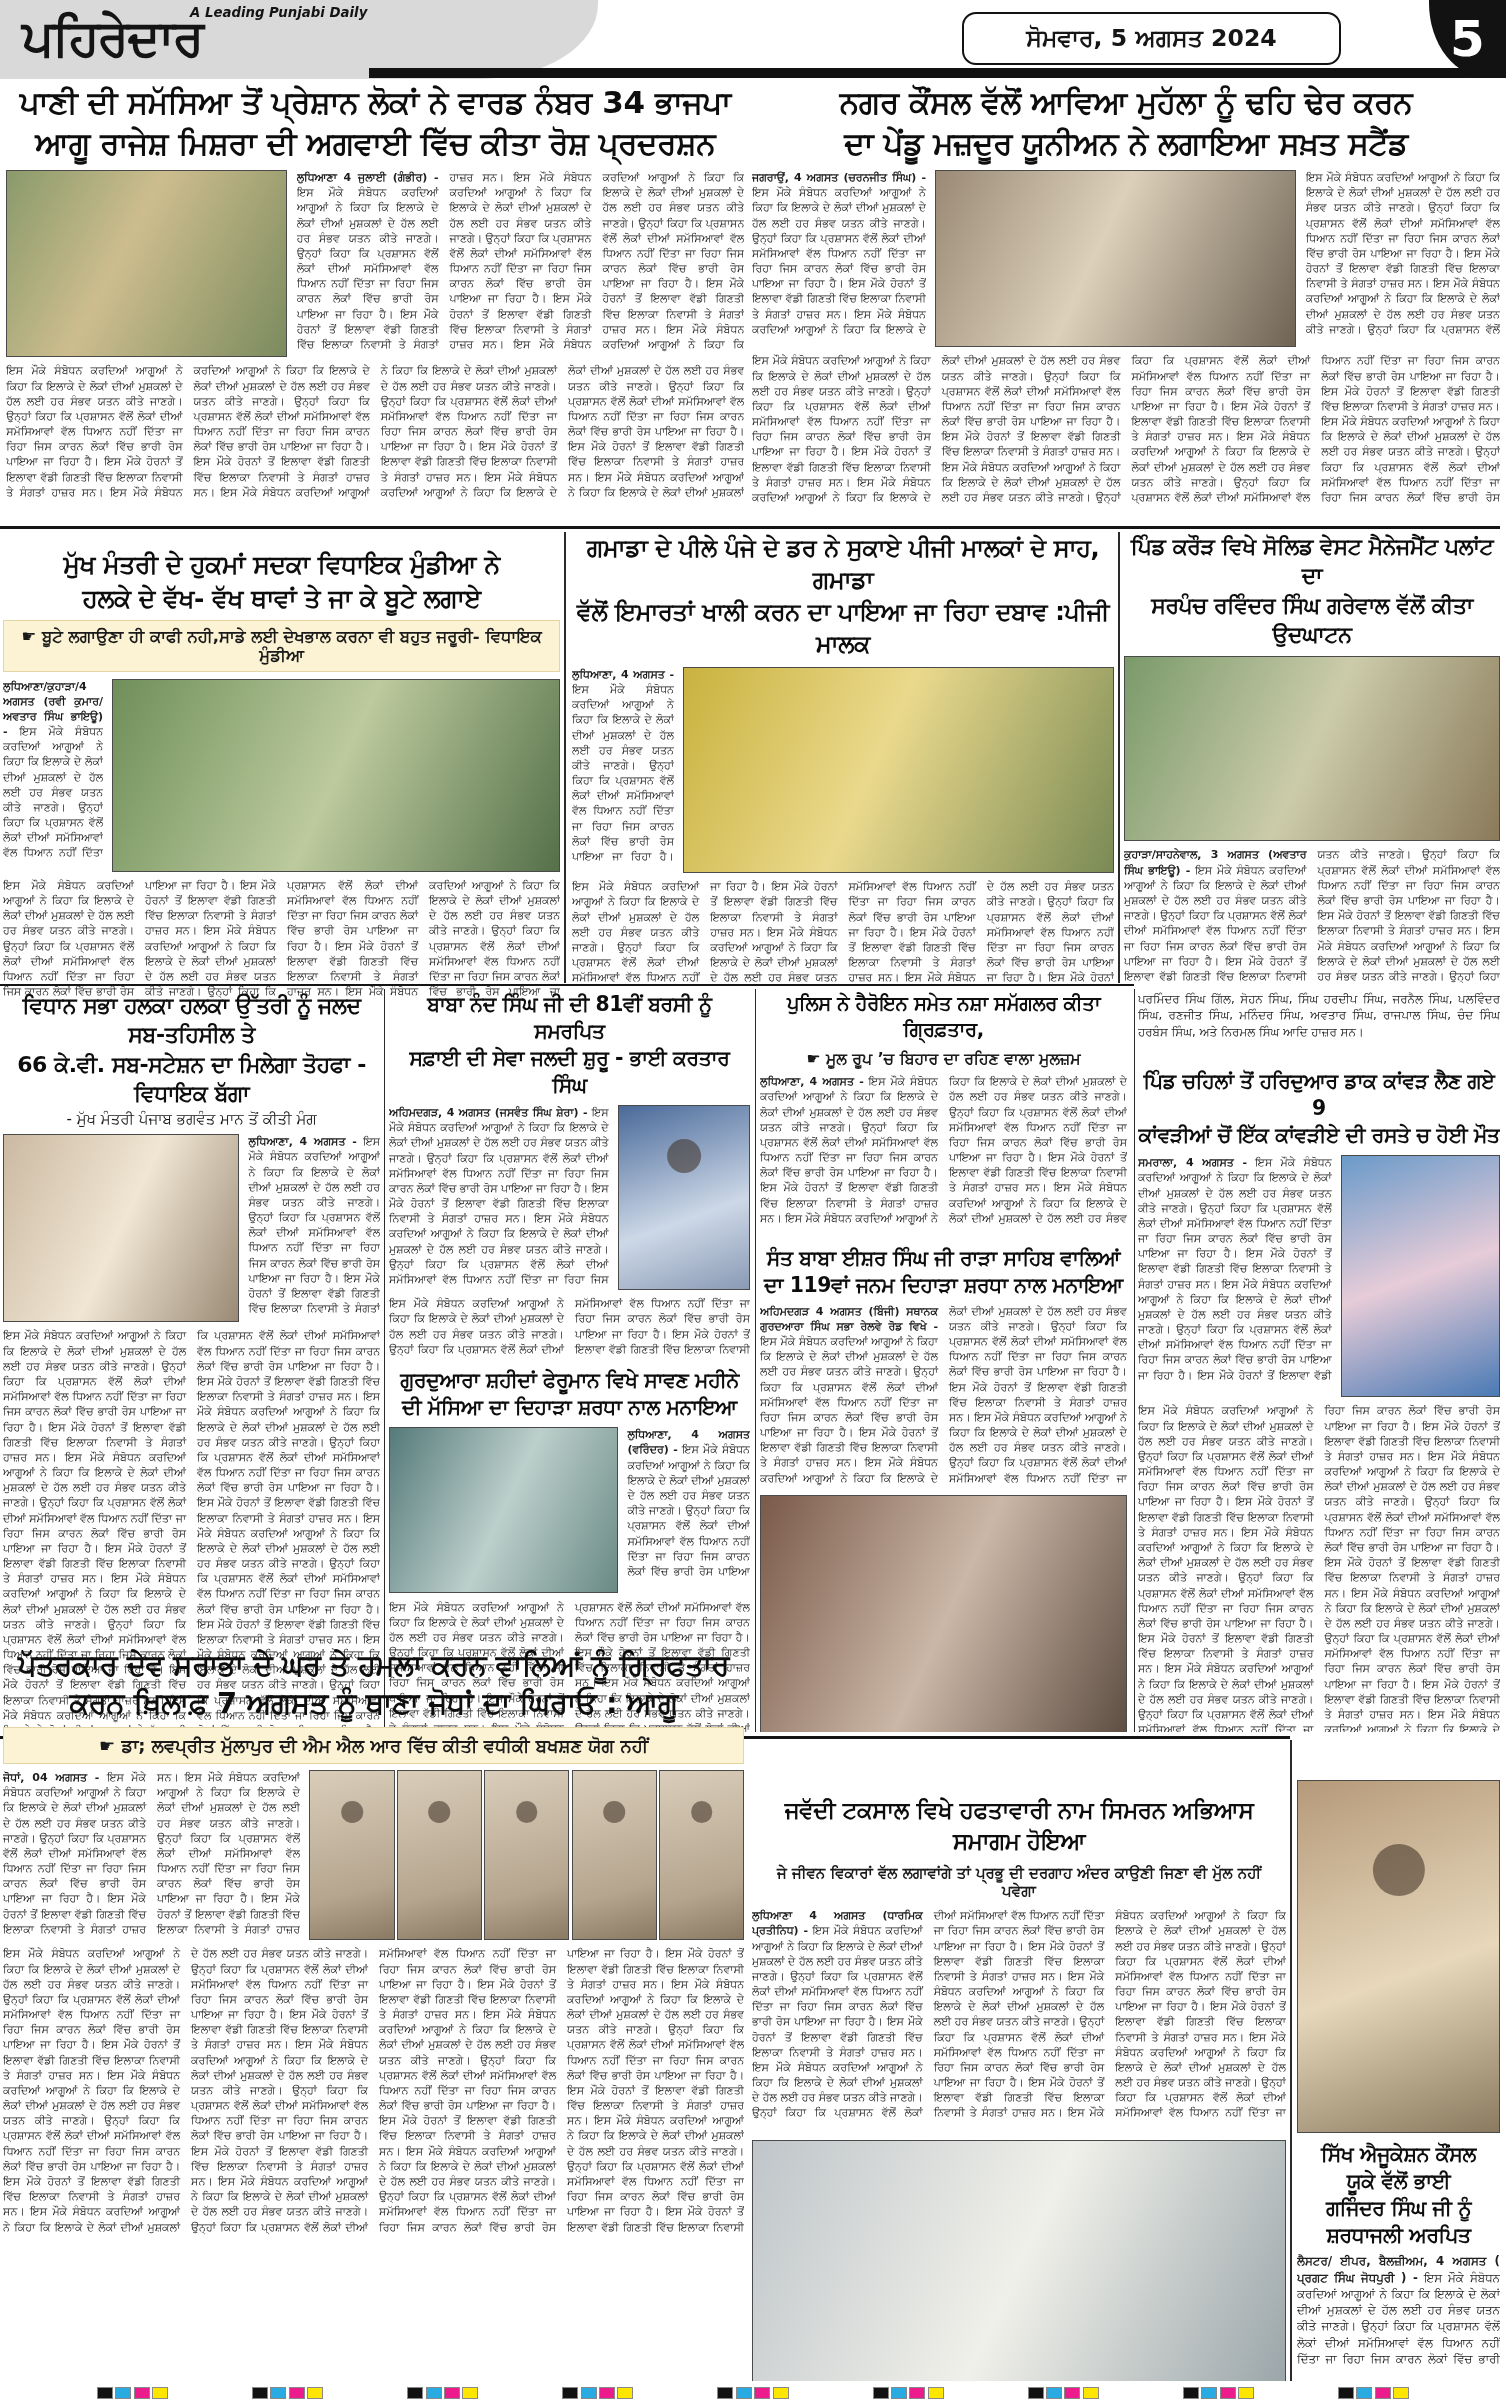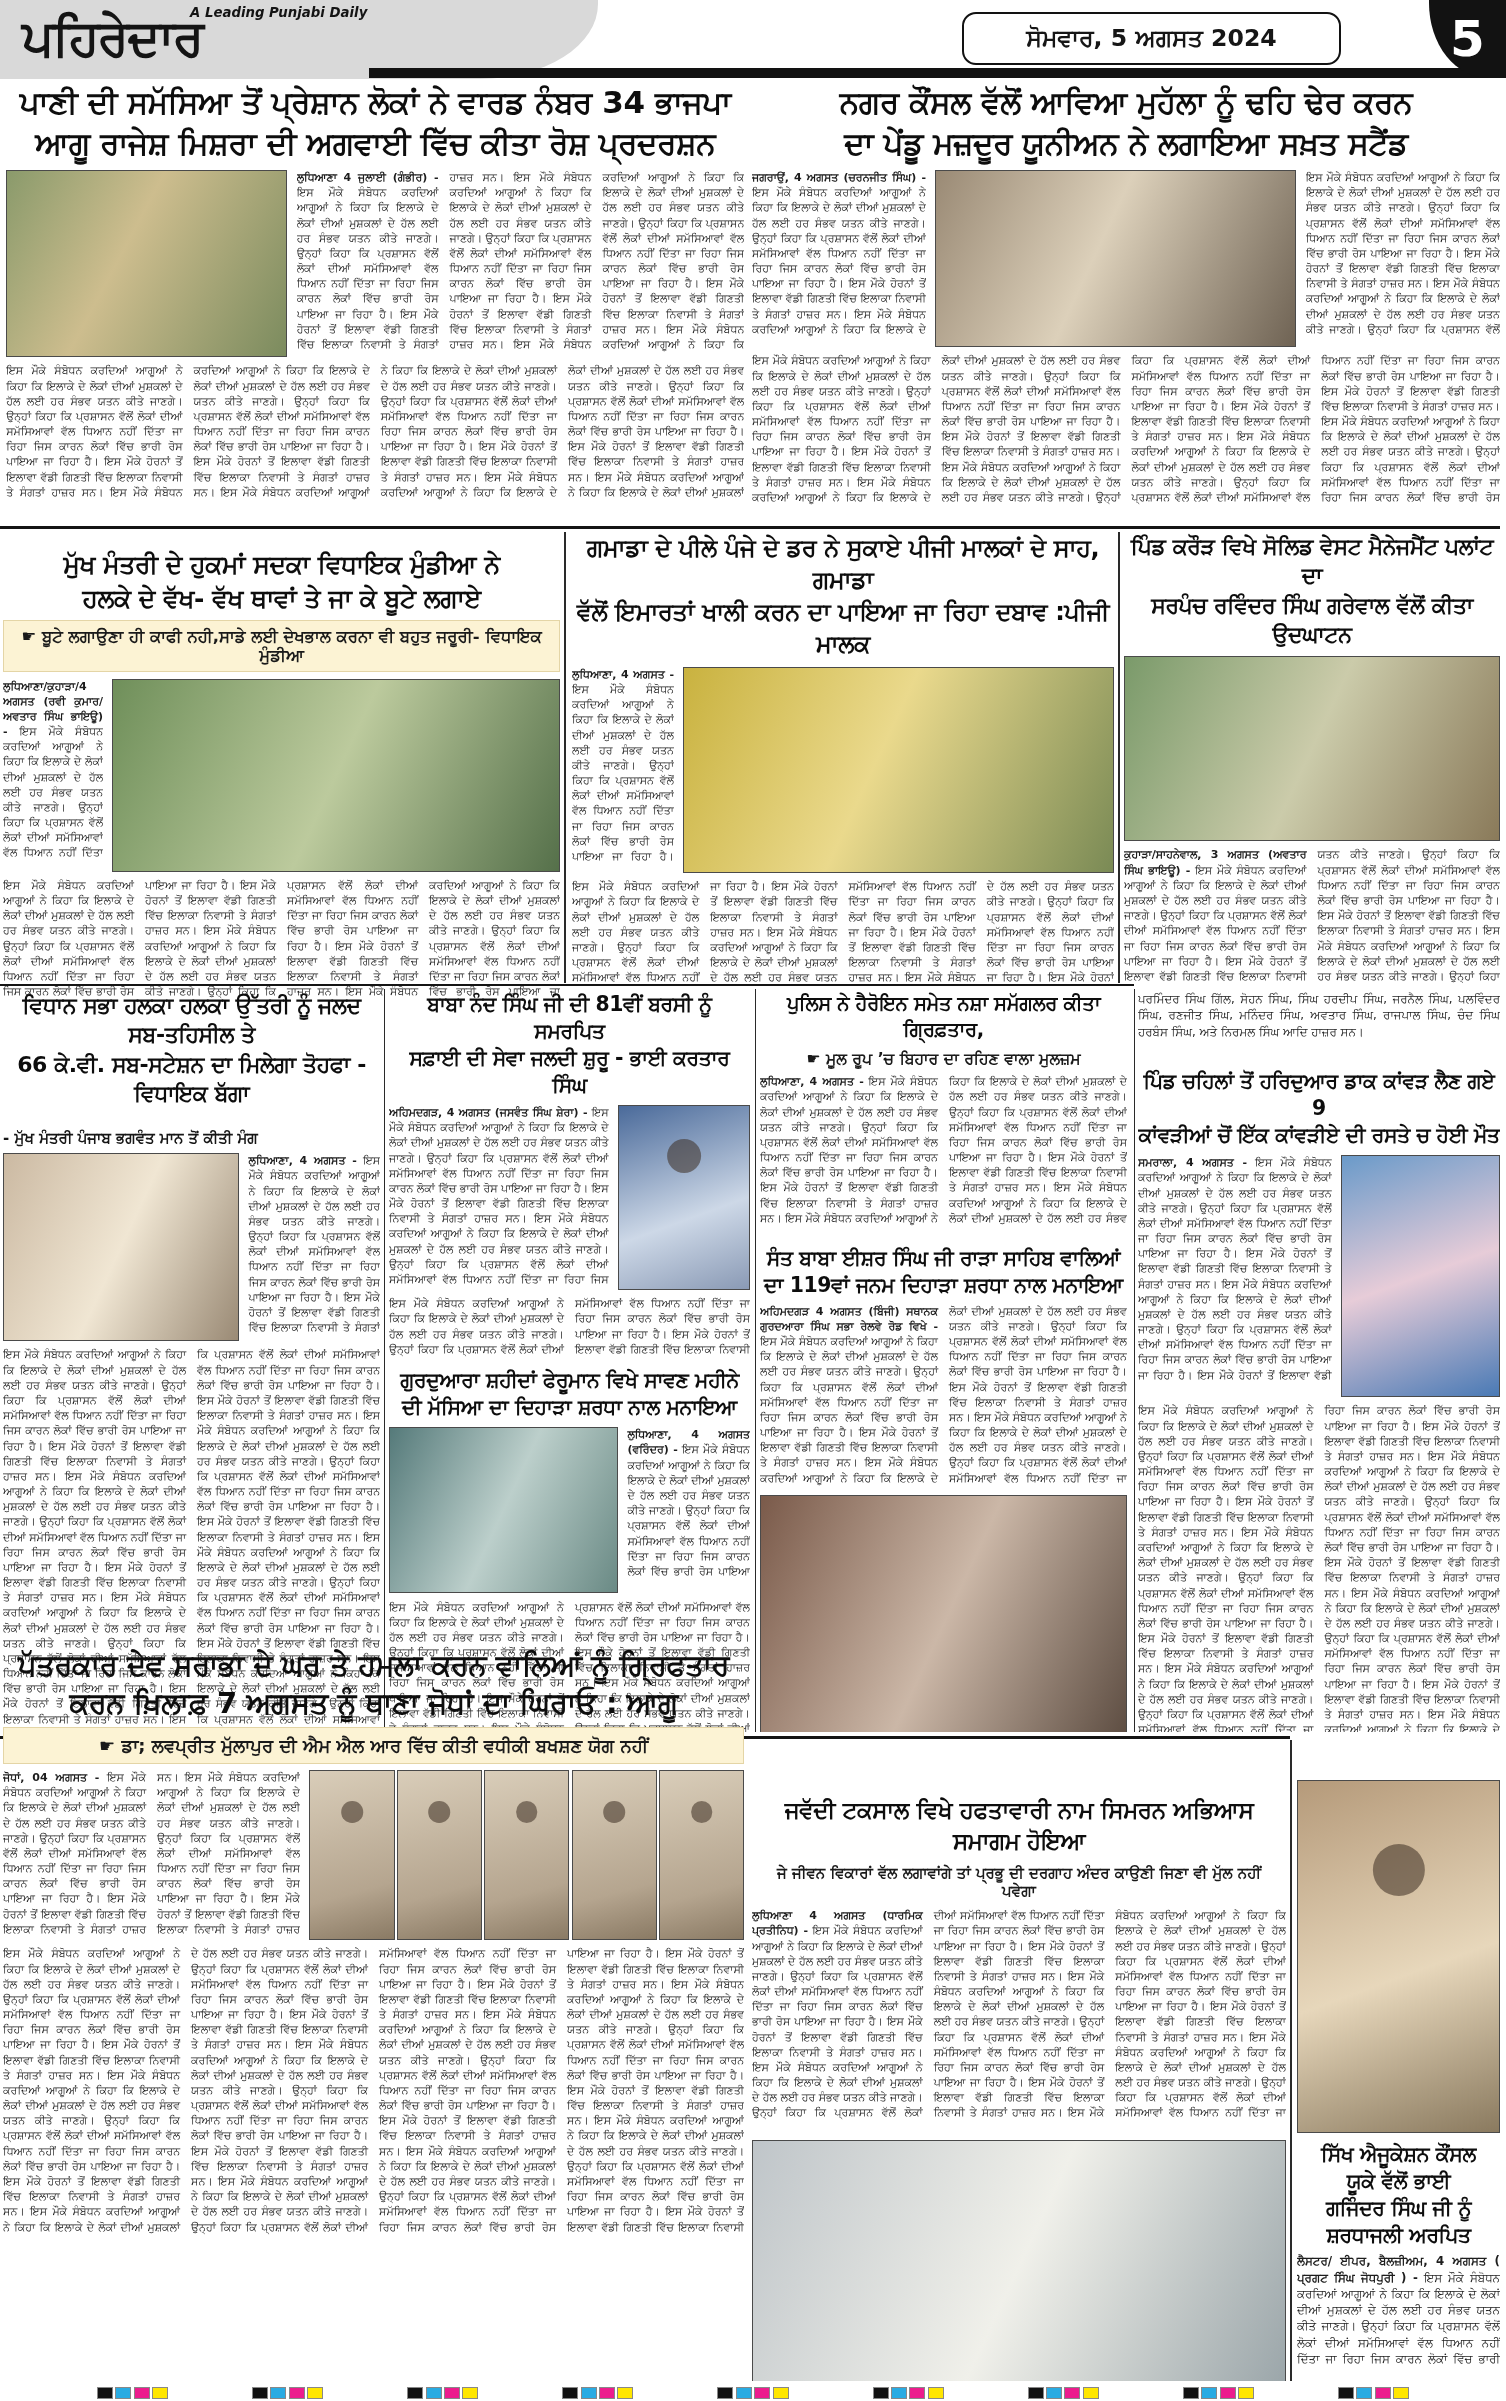--- a/index.html
+++ b/index.html
@@ -20,21 +20,21 @@
   
   .story{position:absolute;overflow:hidden;}
   .headline{font-weight:800;text-align:center;color:#0d0d0d;white-space:pre-line;letter-spacing:-0.4px;}
   .hl-xl{font-size:31px;line-height:1.32;}
   .hl-lg{font-size:25px;line-height:1.34;}
   .hl-md{font-size:22px;line-height:1.34;}
   .hl-sm{font-size:20.4px;line-height:1.32;}
   .kicker{background:#fcf3d4;border:0.8px solid #e4d5a6;font-weight:800;text-align:center;
           font-size:17.3px;padding:6.3px 3.1px;margin-top:4.7px;color:#1a1a1a;}
   .kicker.plain{background:transparent;border:none;}
-  .subline{font-weight:700;text-align:left;font-size:15px;margin-top:20px;}
+  .subline{font-weight:400;text-align:center;font-size:15px;margin-top:1px;}
   .row{display:flex;gap:9.4px;margin-top:6.3px;}
   .txt{font-size:11px;line-height:1.38;text-align:justify;overflow:hidden;color:#1d1d1d;}
   .cols-1{column-count:1;column-gap:11px;}
   .cols-2{column-count:2;column-gap:11px;}
   .cols-3{column-count:3;column-gap:11px;}
   .cols-4{column-count:4;column-gap:11px;}
   .dateline{font-weight:800;}
   .photo{border:0.8px solid #4a4a4a;box-sizing:border-box;position:relative;flex-shrink:0;}
   .head-dot{position:absolute;left:50%;top:18%;width:26%;padding-top:26%;transform:translateX(-50%);
             border-radius:50%;background:rgba(60,45,35,0.55);}

